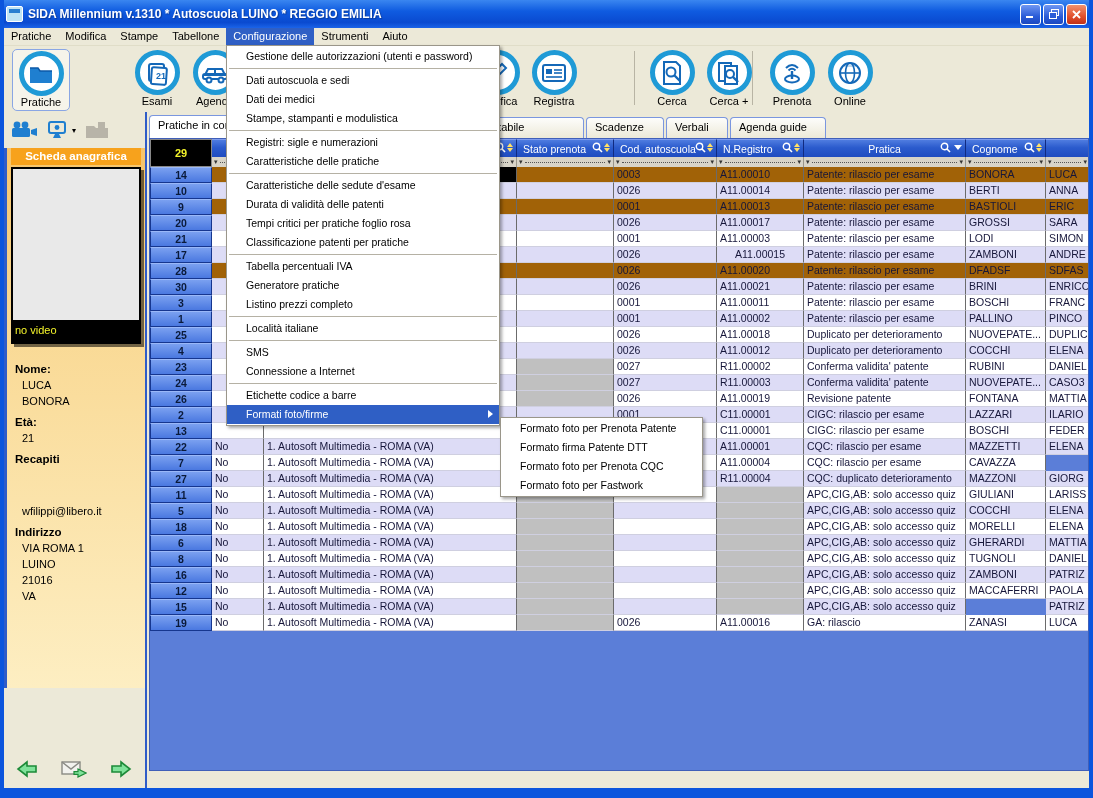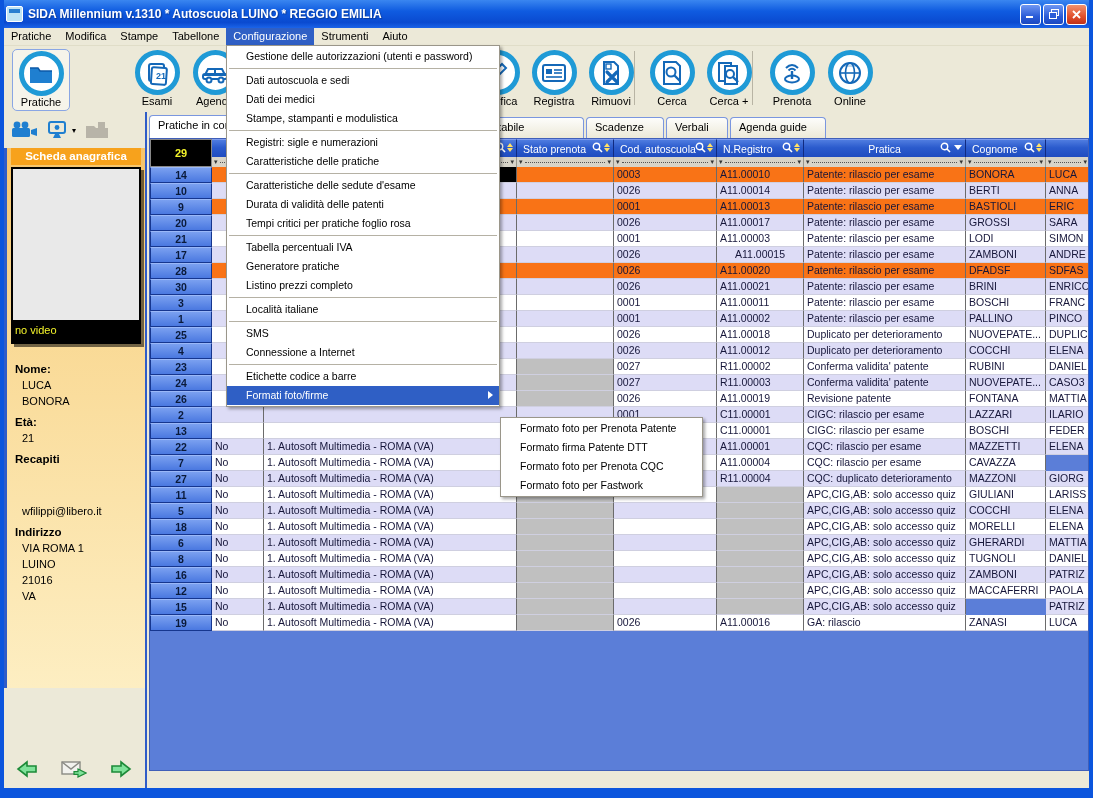--- a/index.html
+++ b/index.html
@@ -83,21 +83,21 @@
     border-top:5px solid #fff; margin-left:2px; }
   .filterrow { position:absolute; top:18px; left:62px; height:10px; display:flex; }
   .fcell { background:#d8d4c8; border-right:1px solid #9a968a; display:flex; align-items:center;
     padding:0 2px; overflow:hidden; }
   .fcell .tri { font-size:7px; color:#333; line-height:8px; }
   .fcell .dots { flex:1; border-bottom:1px dotted #555; height:1px; margin:0 2px; }
   .rows { position:absolute; top:28px; left:62px; }
   .drow { display:flex; height:16px; }
   .dcell { border-right:1px solid #6b6b6b; border-bottom:1px solid #cfcfe0; font-size:10.5px; color:#16163a;
     padding:1px 3px 0 3px; white-space:nowrap; overflow:hidden; }
-  .bg-white { background:#ffffff; } .bg-lav { background:#dddcf6; } .bg-yellow { background:#f97316; }
+  .bg-white { background:#ffffff; } .bg-lav { background:#dddcf6; } .bg-yellow { background:#a16207; }
   .cell-gray { background:#c0c0c0 !important; }
   .cell-black { background:#000 !important; }
   .emptyarea { position:absolute; left:0; right:0; bottom:0; background:#5b7ed8; }
   
   .menupanel { position:absolute; background:#fff; border:1px solid #9a968a;
     box-shadow:2px 2px 3px rgba(0,0,0,0.35); z-index:50; padding:1px 0; }
   .mitem { height:19px; font-size:10.5px; color:#000; padding:3px 8px 0 19px; white-space:nowrap;
     position:relative; }
   .mitem.hl { background:#2f5fc5; color:#fff; }
   .msep { height:1px; background:#b5b1a4; margin:2px 2px; }
@@ -188,30 +188,20 @@
         <div class="tcircle">
           <svg width="26" height="22" viewBox="0 0 26 22">
             <rect x="2" y="3" width="22" height="16" rx="2" fill="none" stroke="#1468b8" stroke-width="2"></rect>
             <rect x="5" y="7" width="6" height="5" fill="#1468b8"></rect>
             <line x1="13" y1="8" x2="21" y2="8" stroke="#1468b8" stroke-width="1.6"></line>
             <line x1="13" y1="11" x2="21" y2="11" stroke="#1468b8" stroke-width="1.6"></line>
             <line x1="5" y1="15" x2="21" y2="15" stroke="#1468b8" stroke-width="1.6"></line>
           </svg>
         </div>
         <div class="tlabel">Registra</div>
-      </div>
-      <div class="tbtn" style="left: 578px;">
-        <div class="tcircle">
-          <svg width="24" height="26" viewBox="0 0 24 26">
-            <path d="M5 2 h10 l4 4 v18 H5 z" fill="none" stroke="#1468b8" stroke-width="2"></path>
-            <rect x="7" y="4" width="5" height="5" fill="none" stroke="#1468b8" stroke-width="1.4"></rect>
-            <path d="M8 12 L18 22 M18 12 L8 22" stroke="#1468b8" stroke-width="3.2" stroke-linecap="round"></path>
-          </svg>
-        </div>
-        <div class="tlabel">Rimuovi</div>
       </div>
       <div class="tbtn" style="left: 639px;">
         <div class="tcircle">
           <svg width="24" height="26" viewBox="0 0 24 26">
             <path d="M4 2 h12 l4 4 v18 H4 z" fill="none" stroke="#1468b8" stroke-width="2"></path>
             <circle cx="11" cy="12" r="4.5" fill="none" stroke="#1468b8" stroke-width="2"></circle>
             <line x1="14.5" y1="15.5" x2="20" y2="21" stroke="#1468b8" stroke-width="2.4"></line>
           </svg>
         </div>
         <div class="tlabel">Cerca</div>
@@ -772,20 +762,21 @@
       <div class="mitem">Dati autoscuola e sedi</div>
       <div class="mitem">Dati dei medici</div>
       <div class="mitem">Stampe, stampanti e modulistica</div>
       <div class="msep"></div>
       <div class="mitem">Registri: sigle e numerazioni</div>
       <div class="mitem">Caratteristiche delle pratiche</div>
       <div class="msep"></div>
       <div class="mitem">Caratteristiche delle sedute d'esame</div>
       <div class="mitem">Durata di validità delle patenti</div>
       <div class="mitem">Tempi critici per pratiche foglio rosa</div>
+      <div class="mitem">Classificazione patenti per pratiche</div>
       <div class="msep"></div>
       <div class="mitem">Tabella percentuali IVA</div>
       <div class="mitem">Generatore pratiche</div>
       <div class="mitem">Listino prezzi completo</div>
       <div class="msep"></div>
       <div class="mitem">Località italiane</div>
       <div class="msep"></div>
       <div class="mitem">SMS</div>
       <div class="mitem">Connessione a Internet</div>
       <div class="msep"></div>

